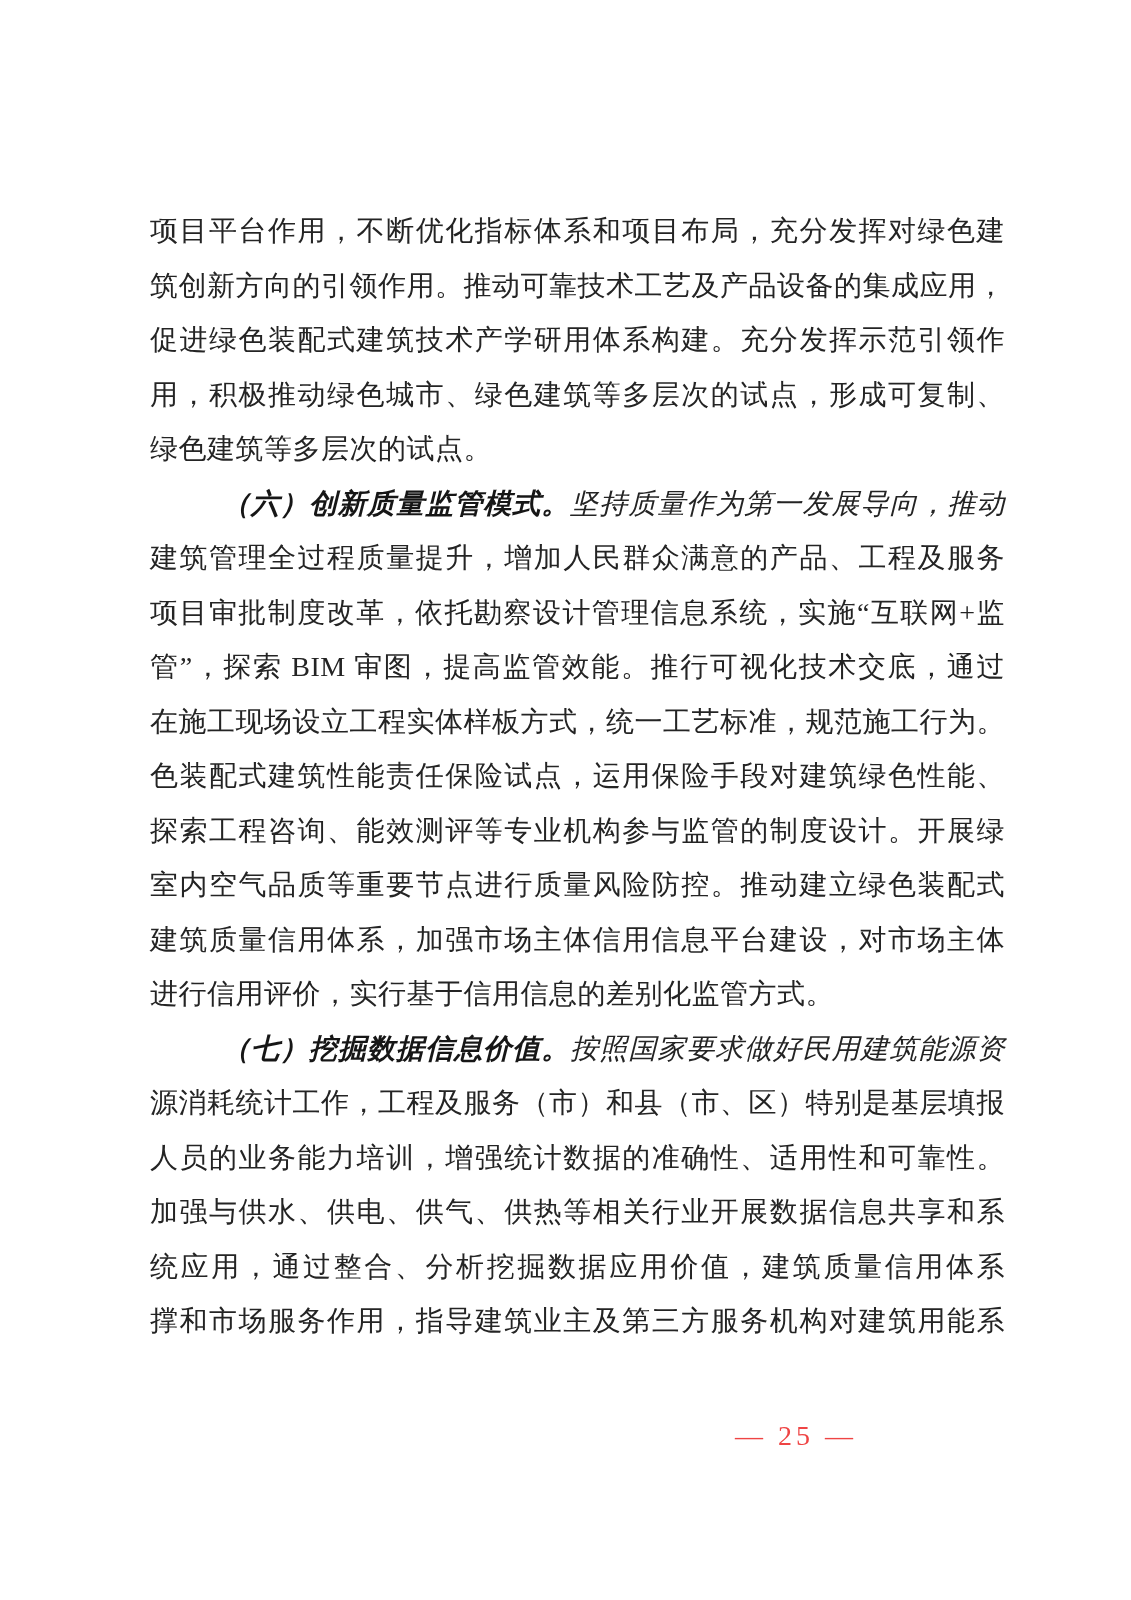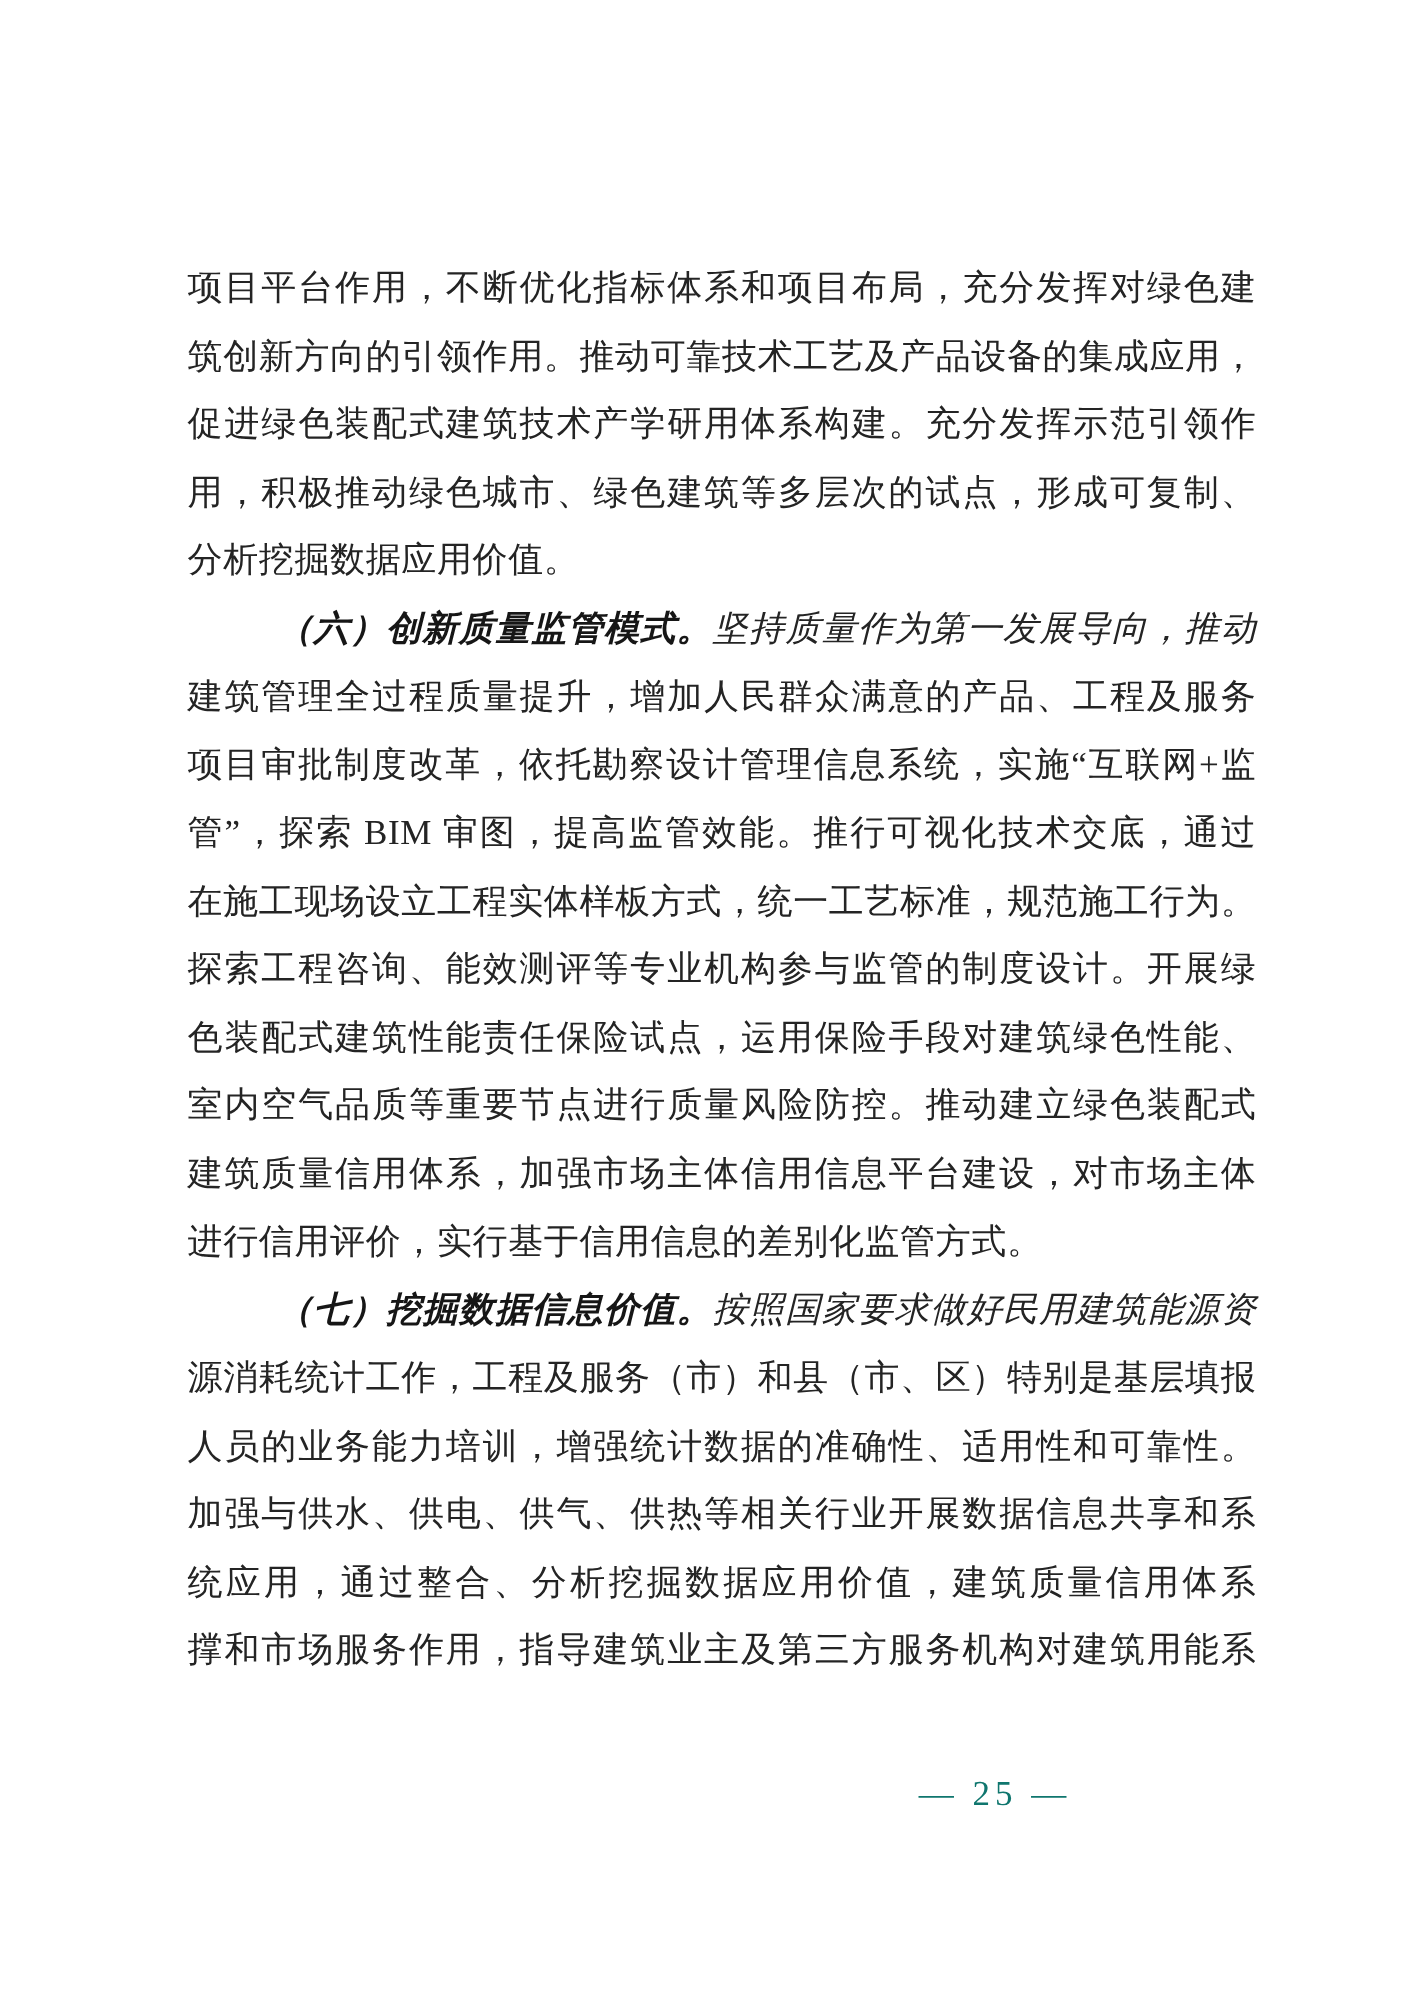--- a/index.html
+++ b/index.html
@@ -44,45 +44,45 @@
     font-weight: 700;
     color: #161616;
   }
   .page-number {
     position: absolute;
     top: 1418px;
     right: 170px;
     font-size: 28px;
     line-height: 36px;
     letter-spacing: 4px;
-    color: #0f766e;
+    color: #ef4444;
   }
 </style>
 </head>
 <body>
 
 <div class="page">
   <div class="text-block">
 
     <div>
       <div class="line">项目平台作用，不断优化指标体系和项目布局，充分发挥对绿色建</div>
       <div class="line">筑创新方向的引领作用。推动可靠技术工艺及产品设备的集成应用，</div>
       <div class="line">促进绿色装配式建筑技术产学研用体系构建。充分发挥示范引领作</div>
       <div class="line">用，积极推动绿色城市、绿色建筑等多层次的试点，形成可复制、</div>
-      <div class="line end">分析挖掘数据应用价值。</div>
+      <div class="line end">绿色建筑等多层次的试点。</div>
     </div>
 
     <div>
       <div class="line indent"><span class="lead">（六）创新质量监管模式。</span><span>坚持质量作为第一发展导向，推动</span></div>
       <div class="line">建筑管理全过程质量提升，增加人民群众满意的产品、工程及服务</div>
       <div class="line">项目审批制度改革，依托勘察设计管理信息系统，实施“互联网+监</div>
       <div class="line">管”，探索 BIM 审图，提高监管效能。推行可视化技术交底，通过</div>
       <div class="line">在施工现场设立工程实体样板方式，统一工艺标准，规范施工行为。</div>
+      <div class="line">色装配式建筑性能责任保险试点，运用保险手段对建筑绿色性能、</div>
       <div class="line">探索工程咨询、能效测评等专业机构参与监管的制度设计。开展绿</div>
-      <div class="line">色装配式建筑性能责任保险试点，运用保险手段对建筑绿色性能、</div>
       <div class="line">室内空气品质等重要节点进行质量风险防控。推动建立绿色装配式</div>
       <div class="line">建筑质量信用体系，加强市场主体信用信息平台建设，对市场主体</div>
       <div class="line end">进行信用评价，实行基于信用信息的差别化监管方式。</div>
     </div>
 
     <div>
       <div class="line indent"><span class="lead">（七）挖掘数据信息价值。</span><span>按照国家要求做好民用建筑能源资</span></div>
       <div class="line">源消耗统计工作，工程及服务（市）和县（市、区）特别是基层填报</div>
       <div class="line">人员的业务能力培训，增强统计数据的准确性、适用性和可靠性。</div>
       <div class="line">加强与供水、供电、供气、供热等相关行业开展数据信息共享和系</div>

